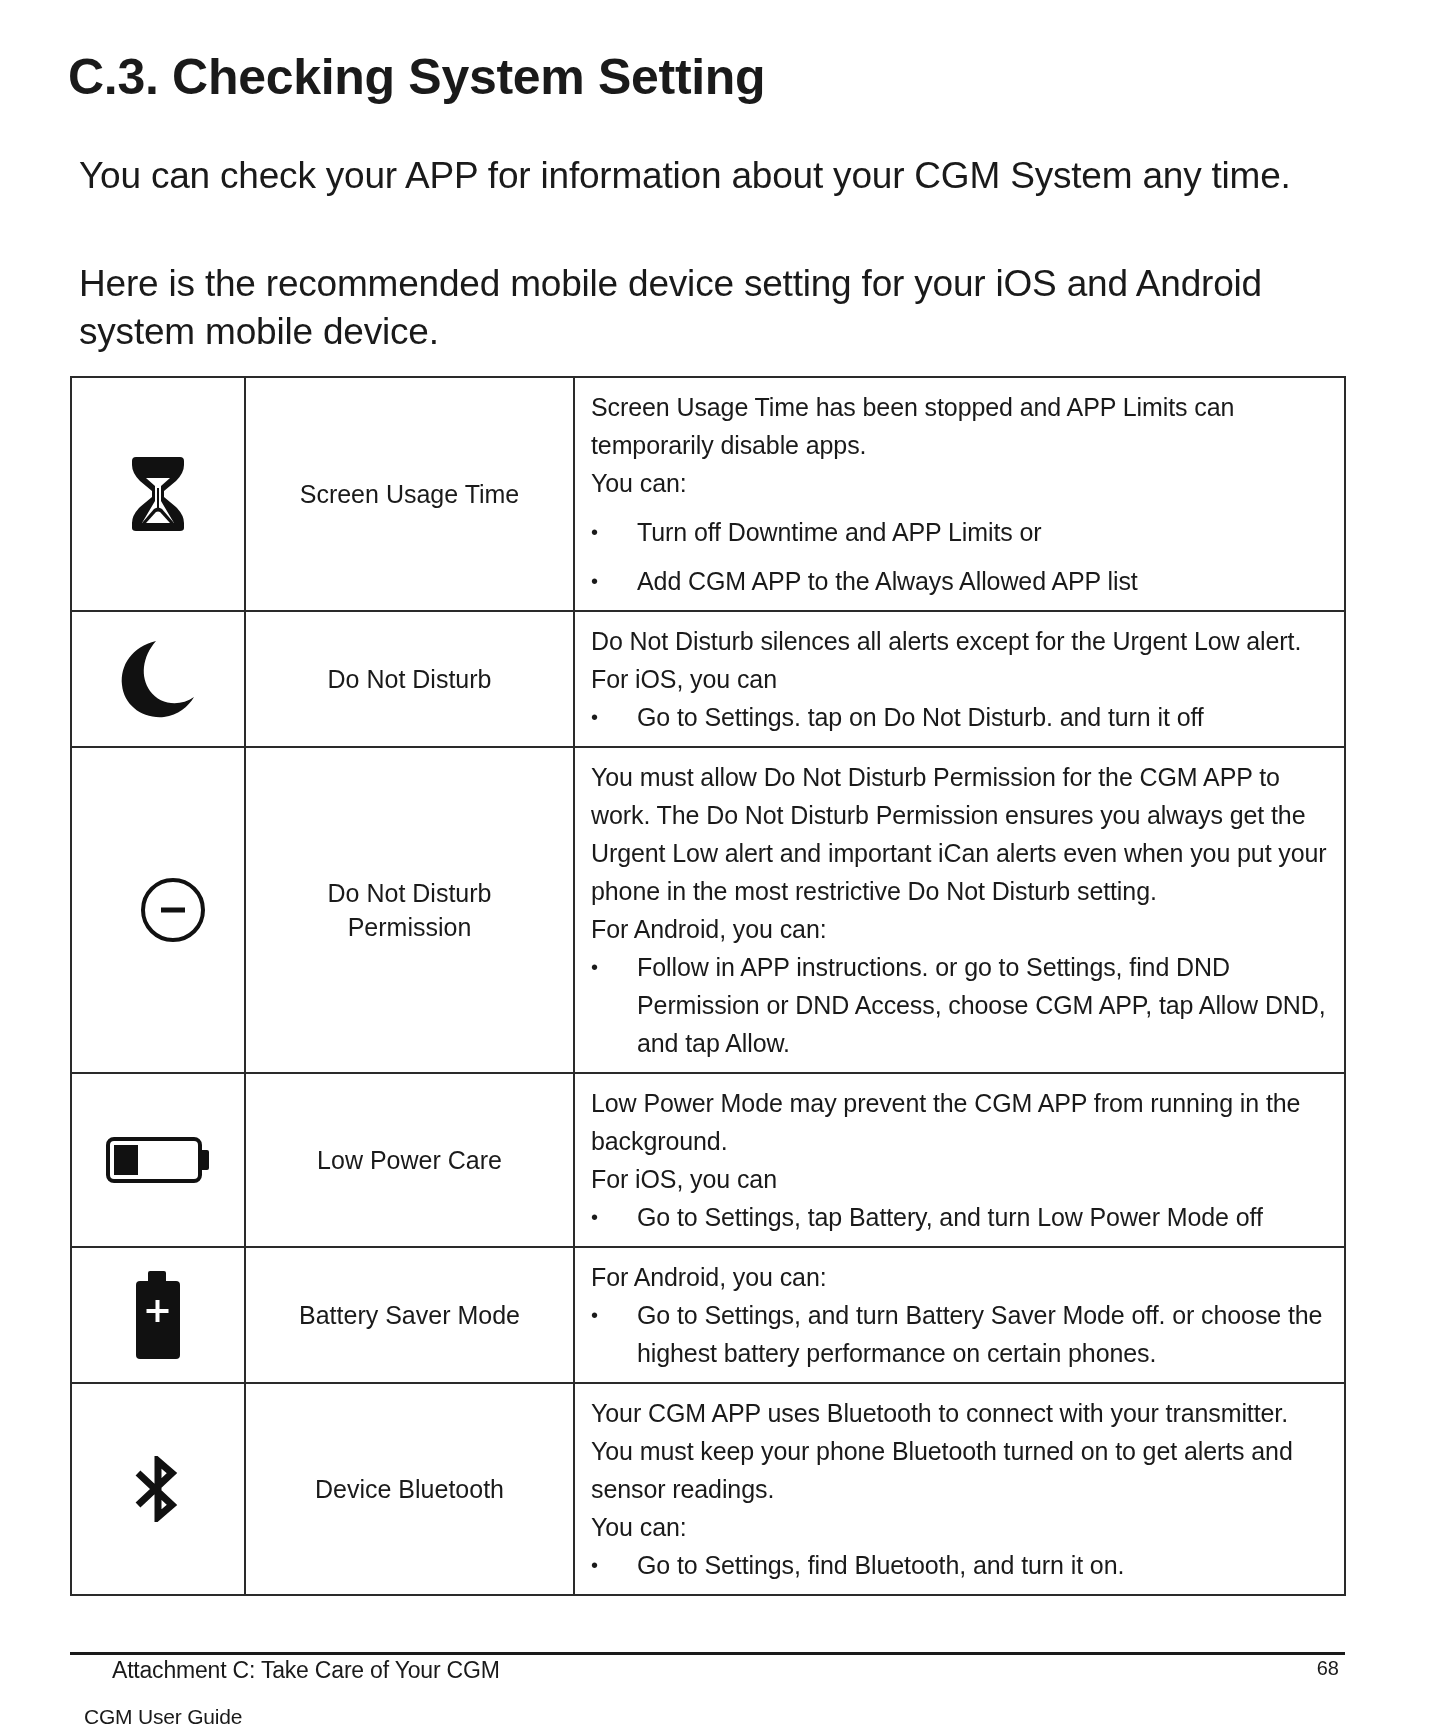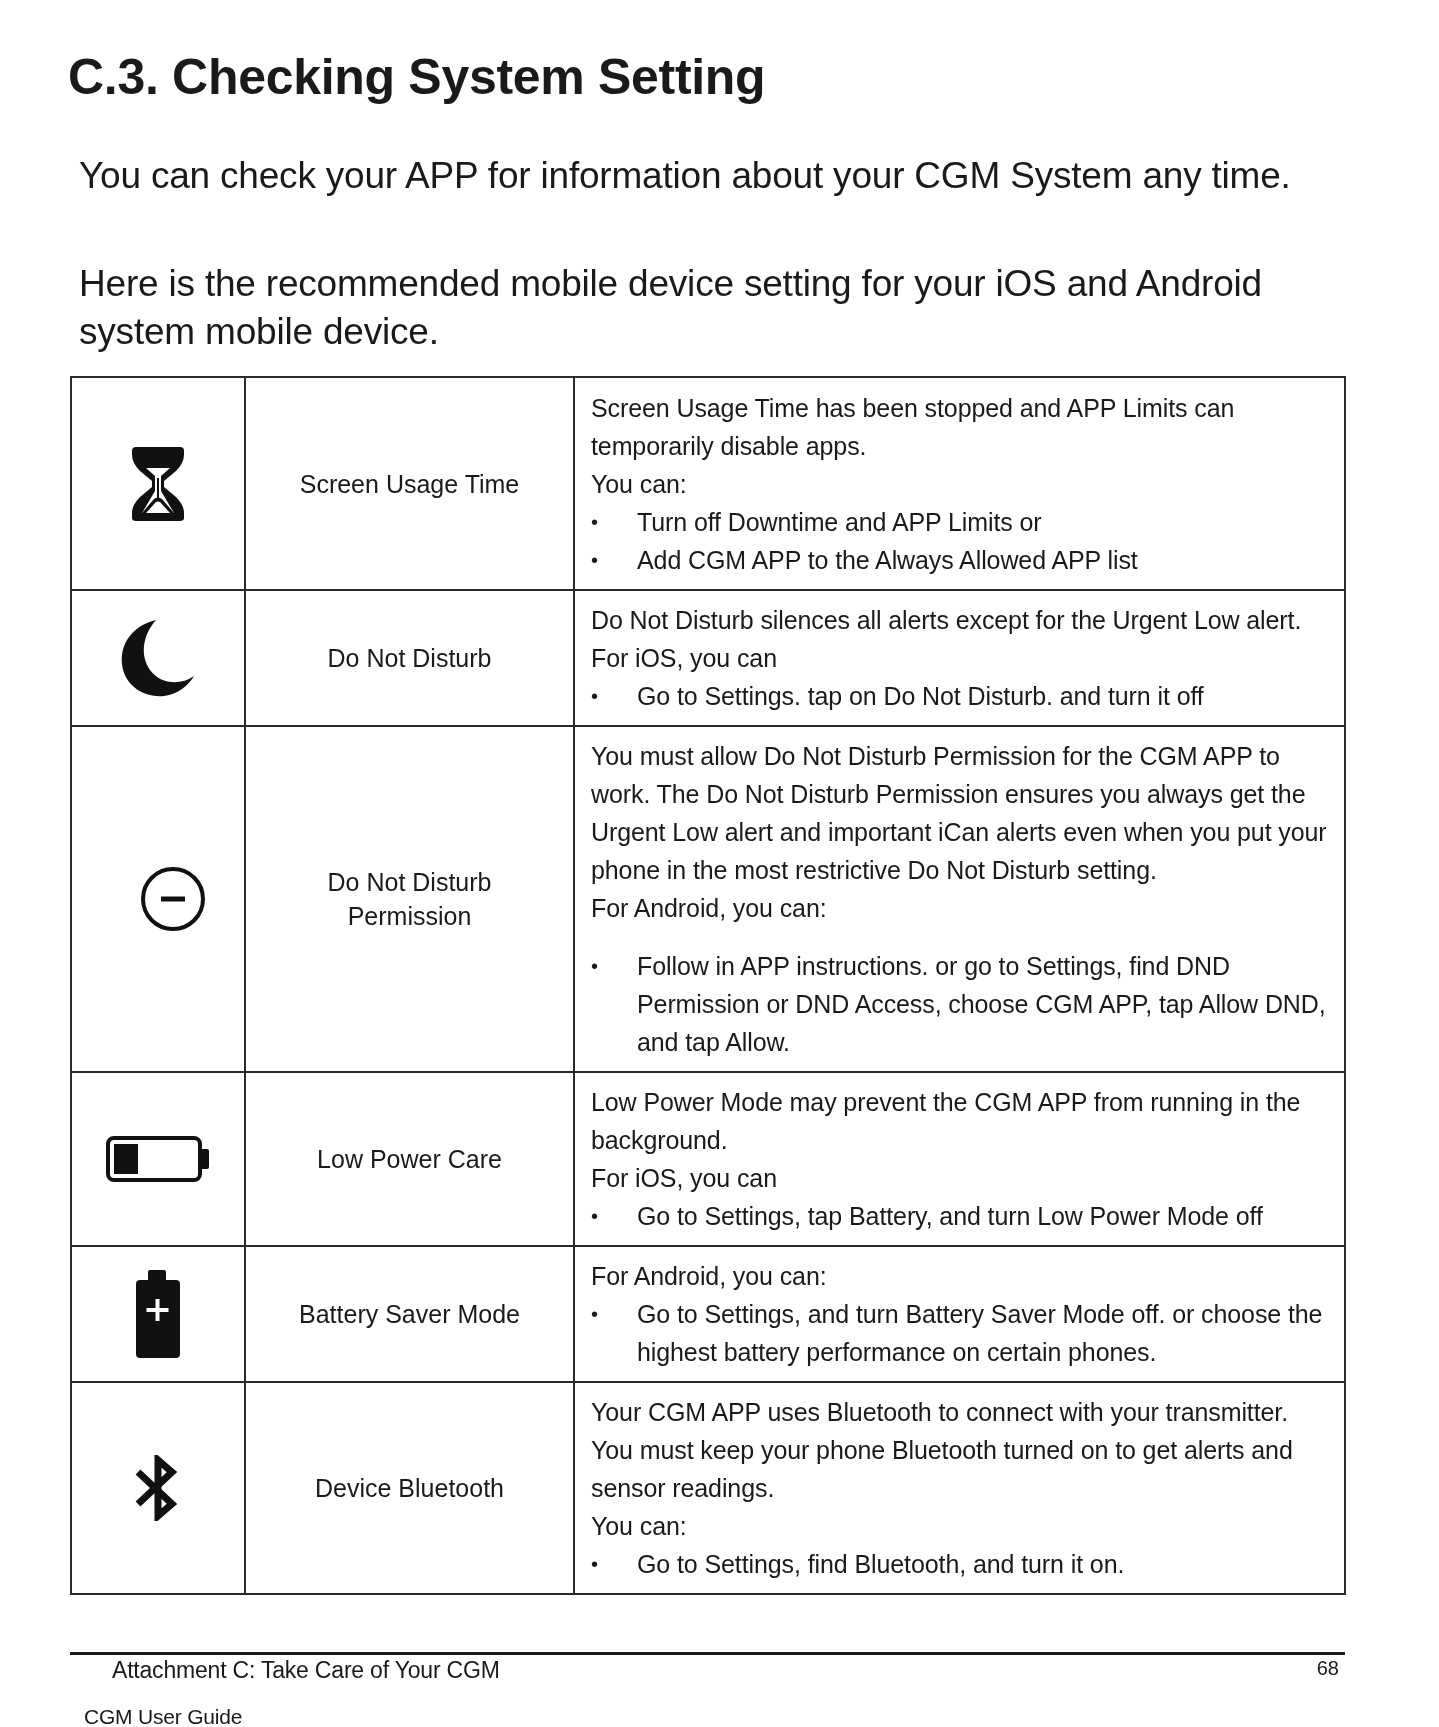--- a/index.html
+++ b/index.html
@@ -11,21 +11,21 @@
   .p2 { top:260px; }
   table.settings { position:absolute; left:70px; top:376px; width:1276px; border-collapse:collapse; table-layout:fixed; }
   table.settings td { border:2.5px solid #2a2a2a; padding:16px; vertical-align:middle; }
   td.icon-cell { width:140px; text-align:center; position:relative; }
   td.label-cell { width:295px; text-align:center; font-size:25px; line-height:34px; }
   td.desc-cell { font-size:25px; line-height:38px; padding:10px 14px 10px 16px !important; letter-spacing:-0.1px; }
   .desc-line { display:block; }
   ul.bullets { list-style:none; margin:0; padding:0; }
   ul.bullets li { position:relative; padding-left:46px; }
   ul.bullets li::before { content:"\2022"; position:absolute; left:0; top:0; font-size:20px; }
-  ul.bullets.spaced li { }
+  ul.bullets.spaced li { margin-top:11px; }
   .icon svg { display:block; margin:0 auto; }
   .footer-top { position:absolute; left:76px; top:1705px; font-size:21px; letter-spacing:-0.2px;margin-left:8px; }
   .footer-rule { position:absolute; left:70px; top:1652px; width:1275px; height:3px; background:#1a1a1a; }
   .footer-left { position:absolute; left:76px; top:1657px; font-size:23px; letter-spacing:-0.2px;margin-left:36px; }
   .footer-right { position:absolute; right:100px; top:1657px; font-size:20px; }
 </style>
 </head>
 <body>
 
 <h1 class="title">C.3. Checking System Setting</h1>
@@ -82,21 +82,21 @@
           <circle cx="33" cy="33" r="30" fill="none" stroke="#111" stroke-width="4"></circle>
           <rect x="21" y="30.5" width="24" height="5" fill="#111"></rect>
         </svg>
       </span>
     </td>
     <td class="label-cell" style="padding:0 40px !important;">Do Not Disturb Permission</td>
     <td class="desc-cell">
       <span class="desc-line">You must allow Do Not Disturb Permission for the CGM APP to work. The Do Not Disturb Permission ensures you always get the Urgent Low alert and important iCan alerts even when you put your phone in the most restrictive Do Not Disturb setting.</span>
       <span class="desc-line">For Android, you can:</span>
       <ul class="bullets spaced">
-        <li style="margin-top:20px;">Follow in APP instructions. or go to Settings, find DND Permission or DND Access, choose CGM APP, tap Allow DND, and tap Allow.</li>
+        <li style="margin-top:0;">Follow in APP instructions. or go to Settings, find DND Permission or DND Access, choose CGM APP, tap Allow DND, and tap Allow.</li>
       </ul>
     </td>
   </tr>
 
   <tr style="height:164px;">
     <td class="icon-cell">
       <span class="icon">
         <svg width="106" height="46" viewBox="0 0 106 46" style="margin-left:18px;">
           <rect x="2" y="2" width="92" height="42" rx="6" fill="none" stroke="#111" stroke-width="4"></rect>
           <rect x="8" y="8" width="24" height="30" fill="#111"></rect>

